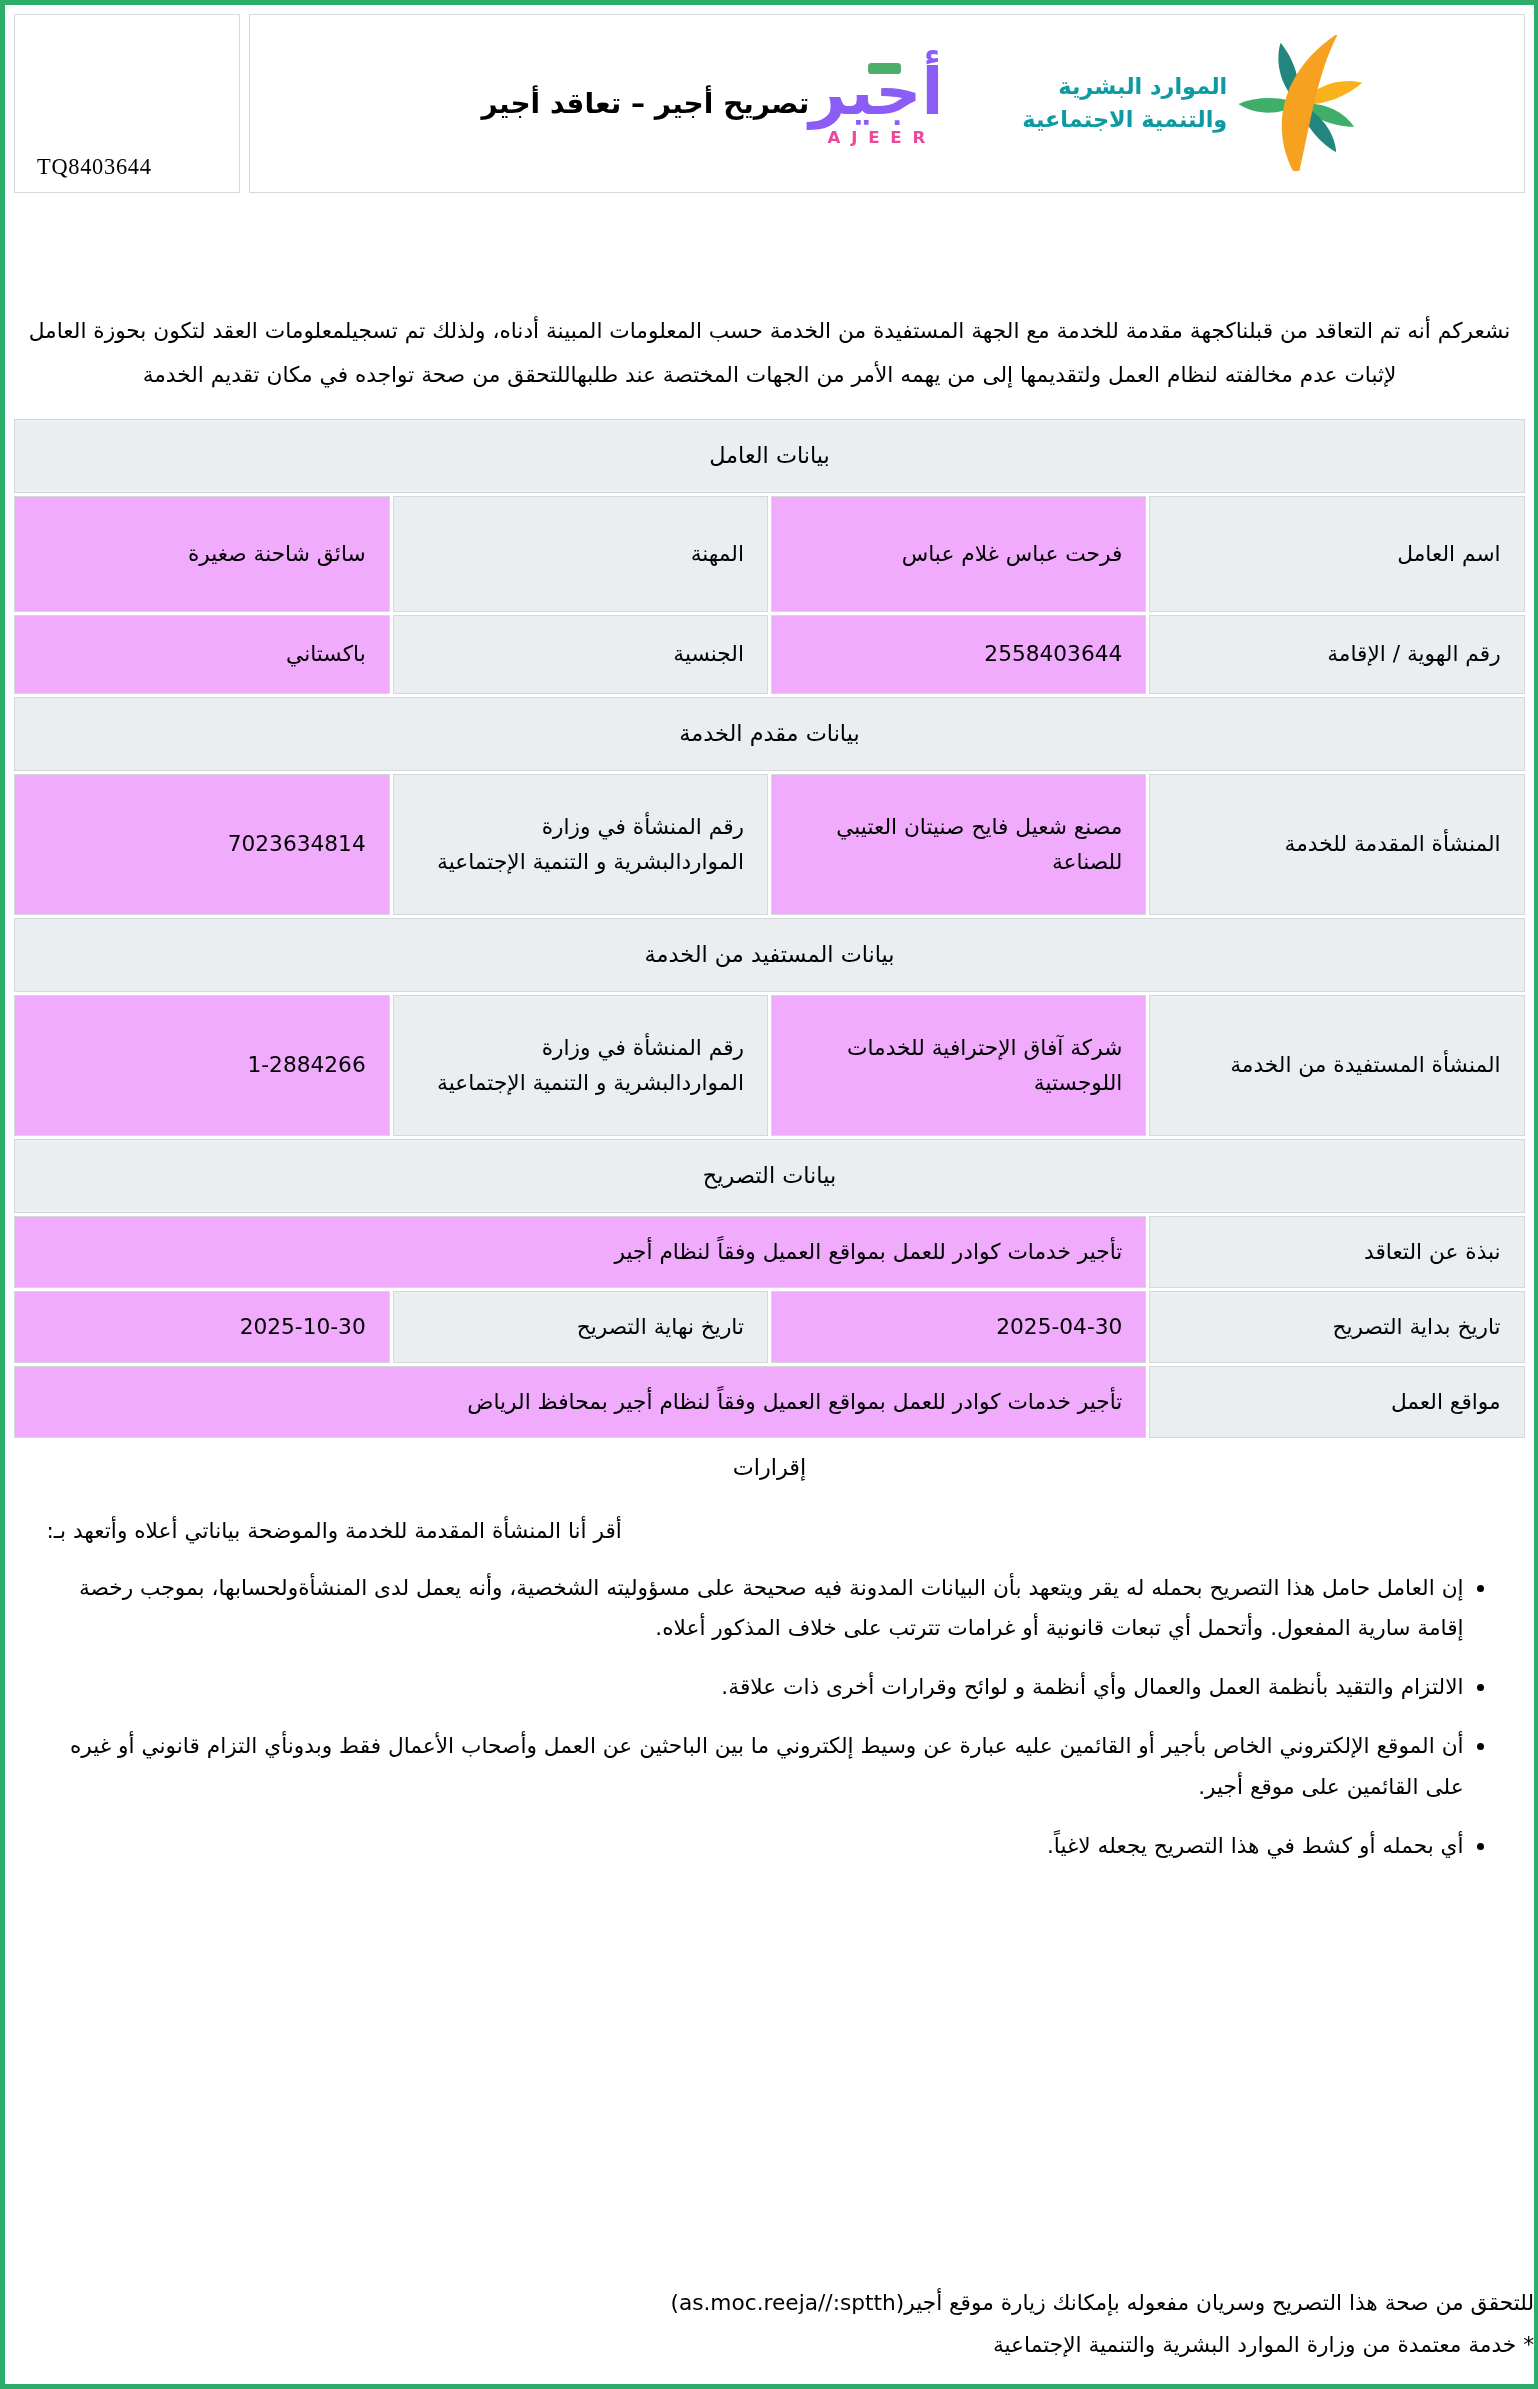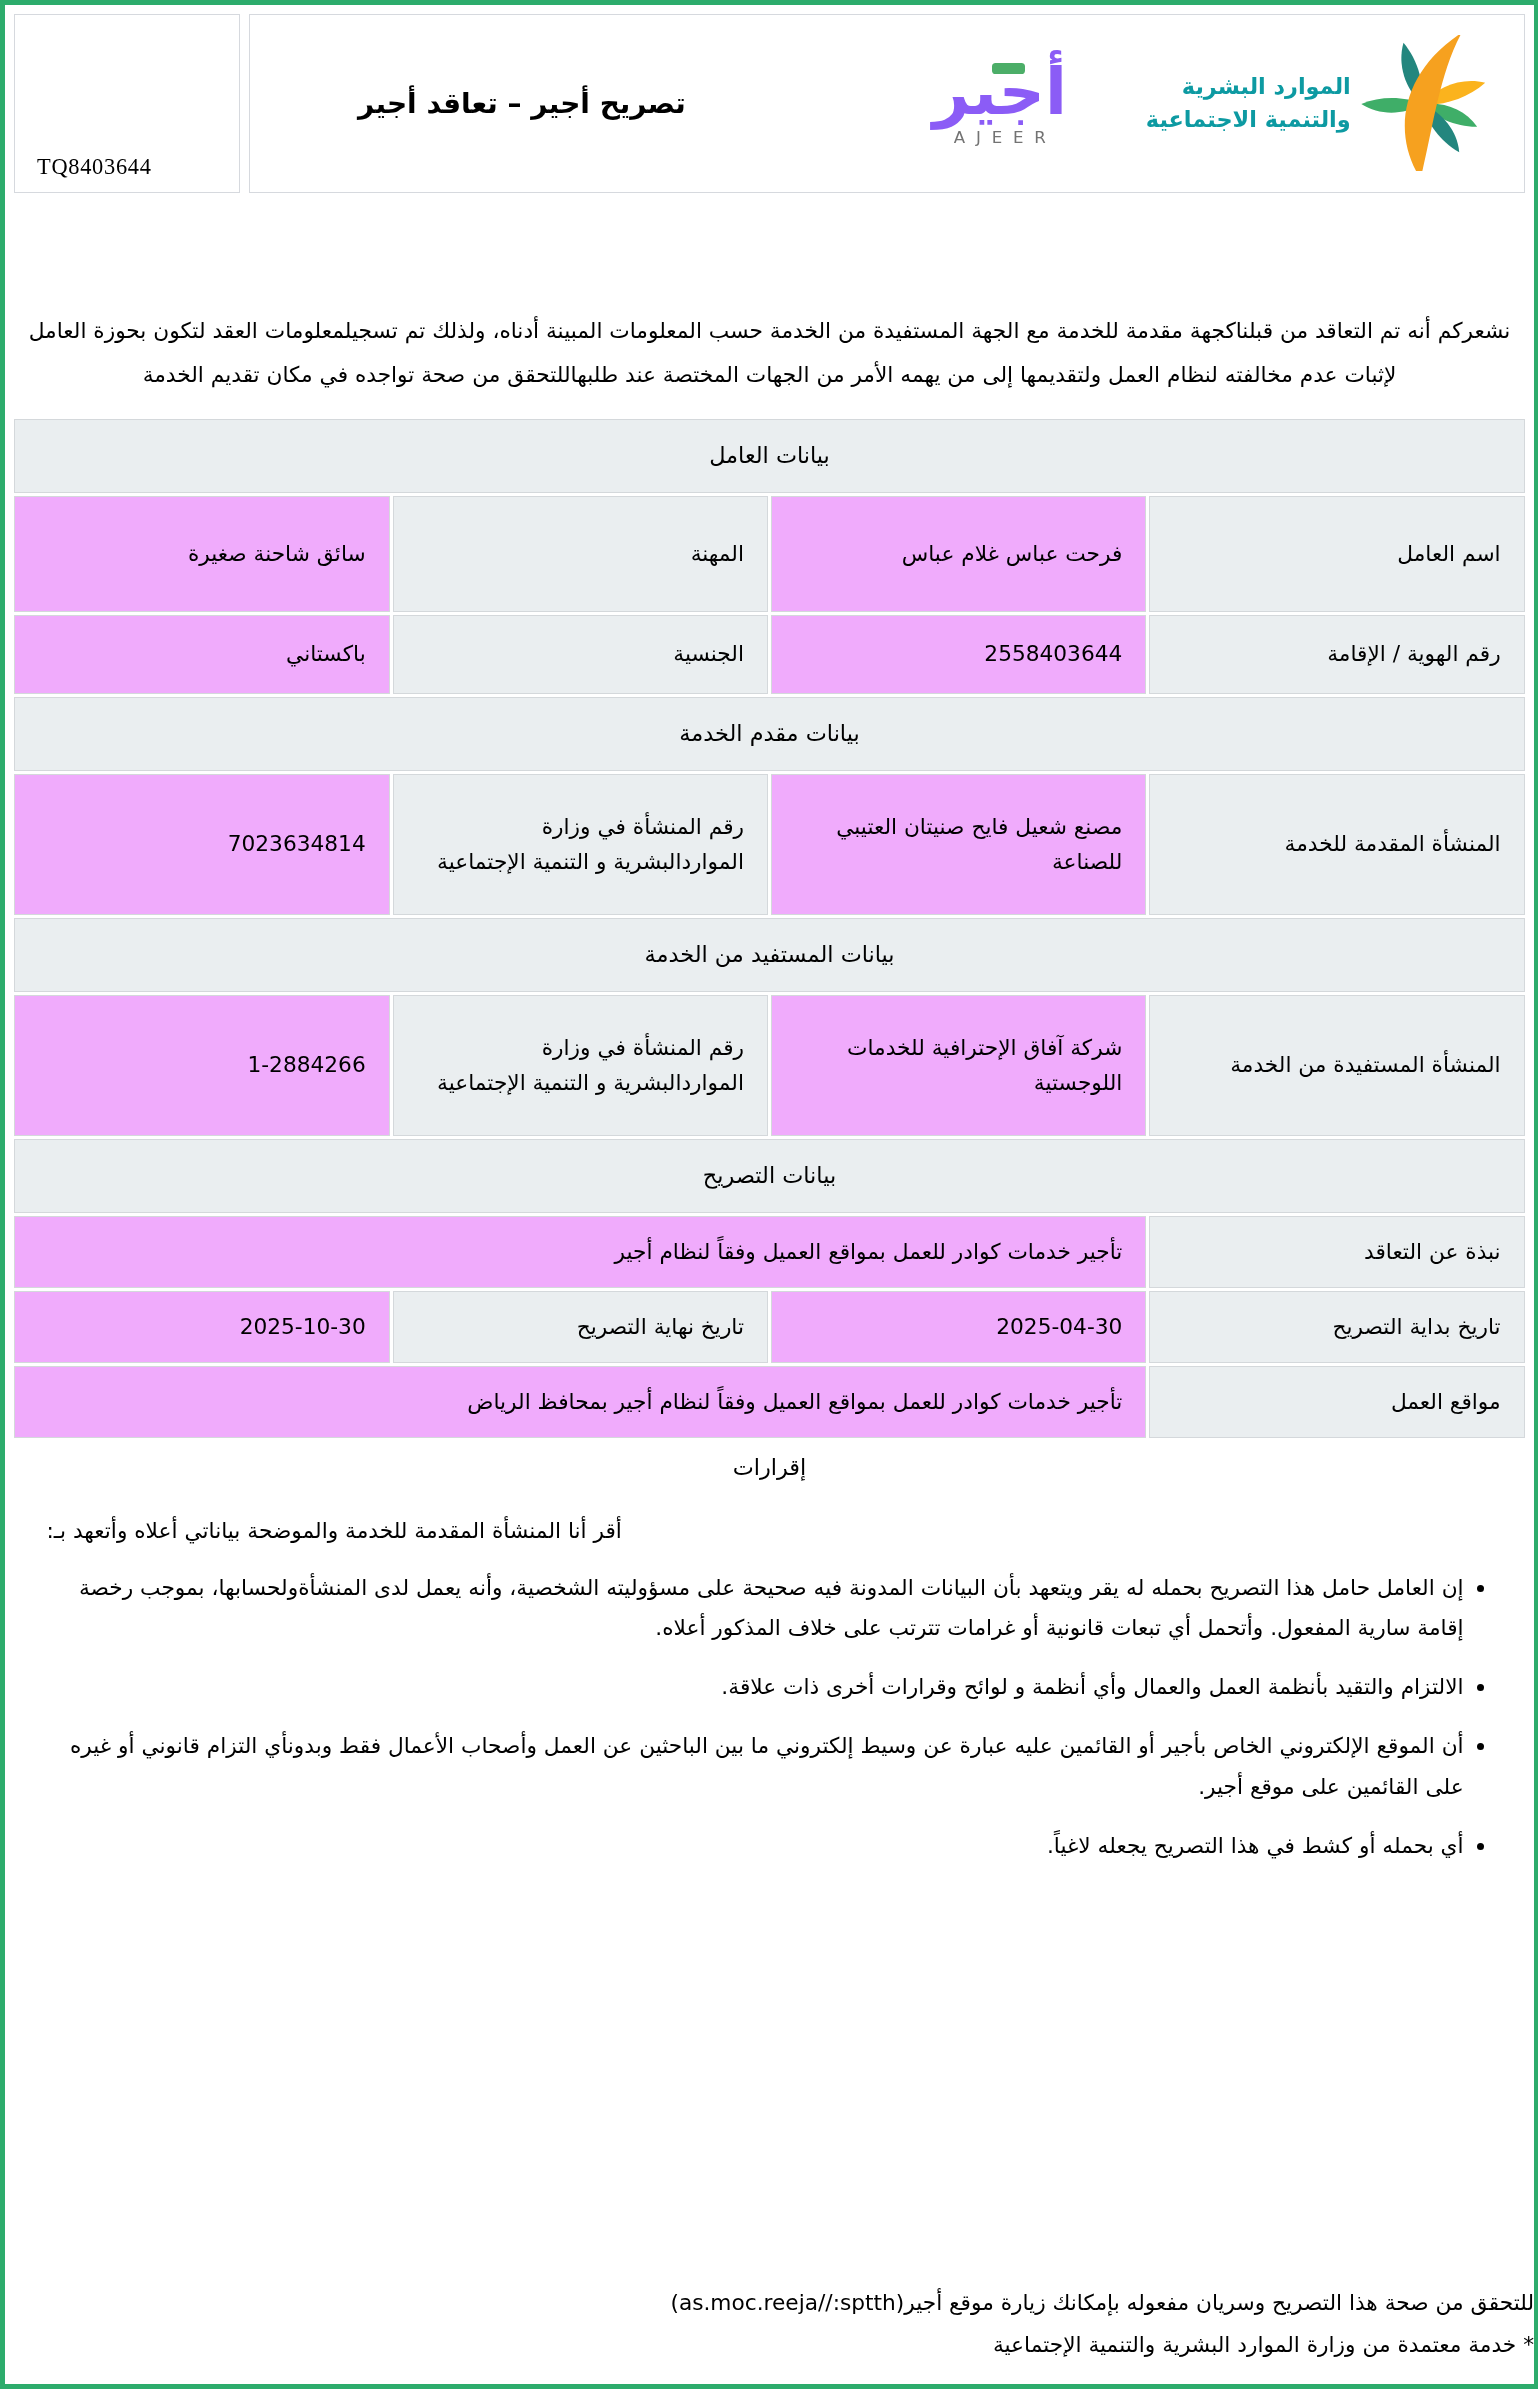--- a/index.html
+++ b/index.html
@@ -6,27 +6,27 @@
   .page{
     width:1539px;height:2389px;box-sizing:border-box;position:relative;
     border:5px solid #2dac6c;background:#fff;color:#000;
     font-family:"DejaVu Sans",sans-serif;padding:8.7px 9.4px;overflow:hidden;
   }
   
   .header{display:flex;gap:8.7px;height:179px;}
   .hbox{border:1.4px solid #d6d9de;background:#fff;box-sizing:border-box;}
   .hbox-left{width:226px;display:flex;align-items:flex-end;padding:11.6px 21.7px;}
   .tq{font-family:"Liberation Serif",serif;font-size:22.4px;letter-spacing:0.7px;}
-  .hbox-right{flex:1;display:flex;align-items:center;justify-content:space-between;padding:0 24.6px 0 0;}
+  .hbox-right{flex:1;display:flex;align-items:center;justify-content:center;padding:0 24.6px 0 0;}
   .doc-title{direction:rtl;font-size:28px;font-weight:bold;margin-left:108px;white-space:nowrap;}
   .logos{display:flex;align-items:center;gap:43px;}
   .ajeer{display:flex;flex-direction:column;align-items:center;line-height:1;}
   .ajeer-ar{position:relative;font-size:64px;font-weight:bold;color:#8b5cf6;direction:rtl;}
   .ajeer-chip{position:absolute;top:2.9px;right:42px;width:33px;height:11.6px;background:#4cae68;border-radius:3.6px;}
-  .ajeer-en{margin-top:5.8px;color:#737373;font-size:16.6px;font-weight:normal;letter-spacing:10.8px;padding-left:10.8px;}
+  .ajeer-en{margin-top:5.8px;color:#ec4899;font-size:16.6px;font-weight:bold;letter-spacing:10.8px;padding-left:10.8px;}
   .ministry{display:flex;align-items:center;gap:4.3px;}
   .ministry-text{direction:rtl;text-align:right;color:#0d9aa2;font-size:22.4px;font-weight:bold;line-height:1.5;margin-left:36px;}
   .emblem{width:144px;height:136px;}
   
   .intro{margin:116px 13px 0;direction:rtl;text-align:center;font-size:21.7px;line-height:2.05;}
   
   .tbl{margin-top:21.7px;display:grid;grid-template-columns:repeat(4,1fr);gap:3px;direction:rtl;}
   .cell{
     box-sizing:border-box;border:0.7px solid #d4d8db;background:#f0abfc;
     display:flex;align-items:center;padding:10px 23px;font-size:21.7px;line-height:1.6;

